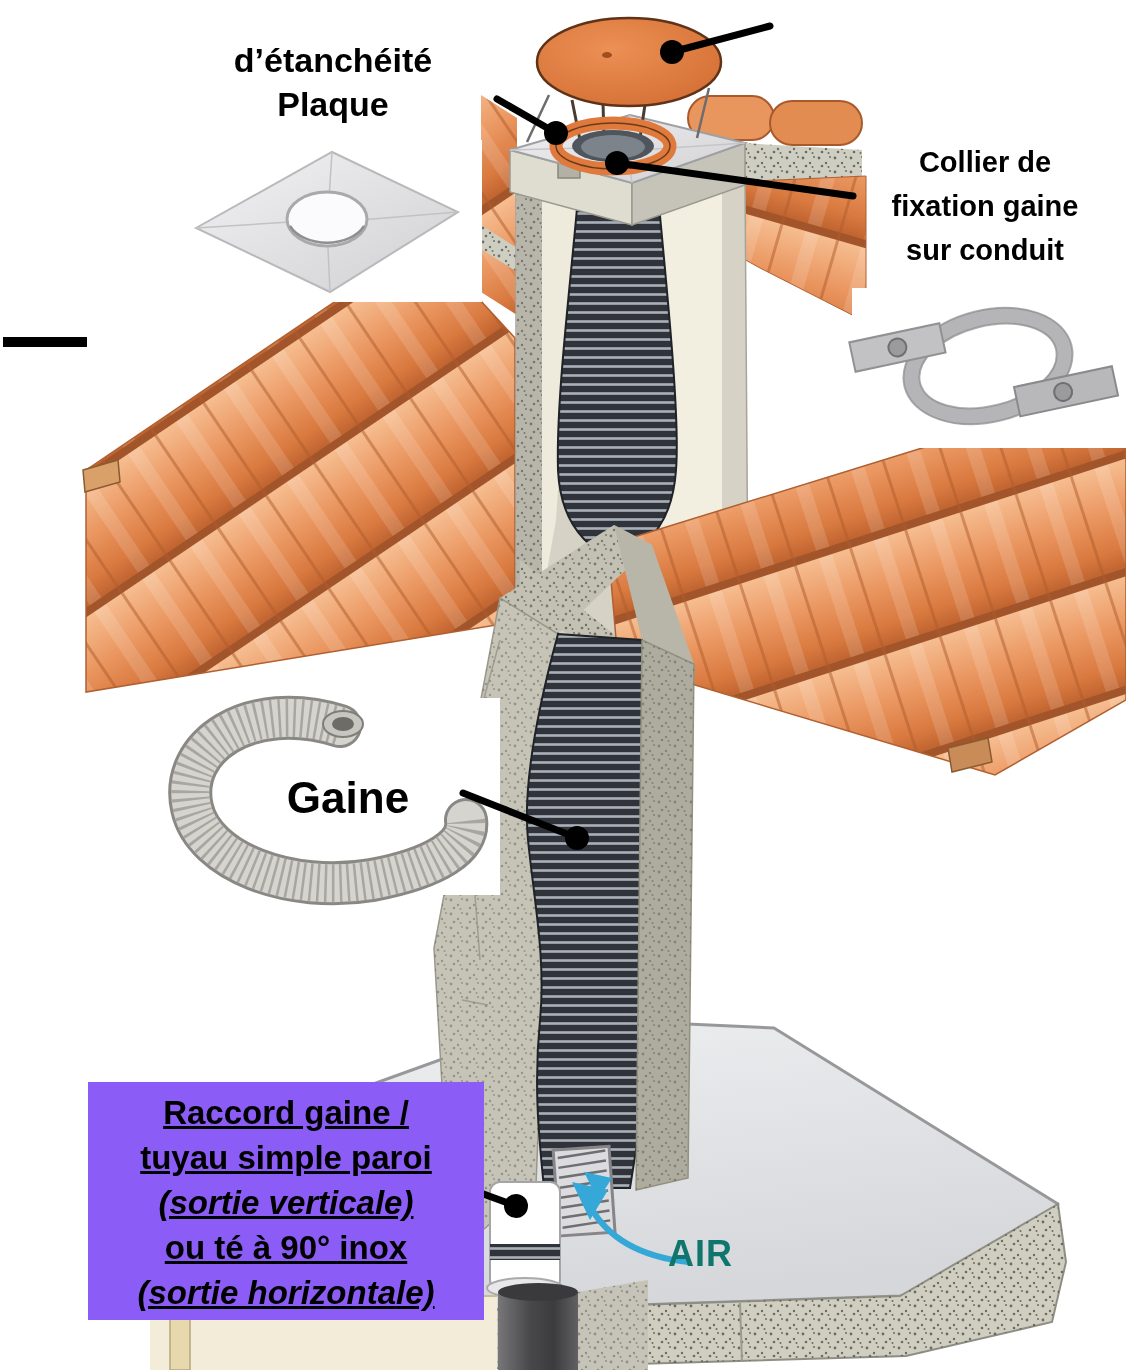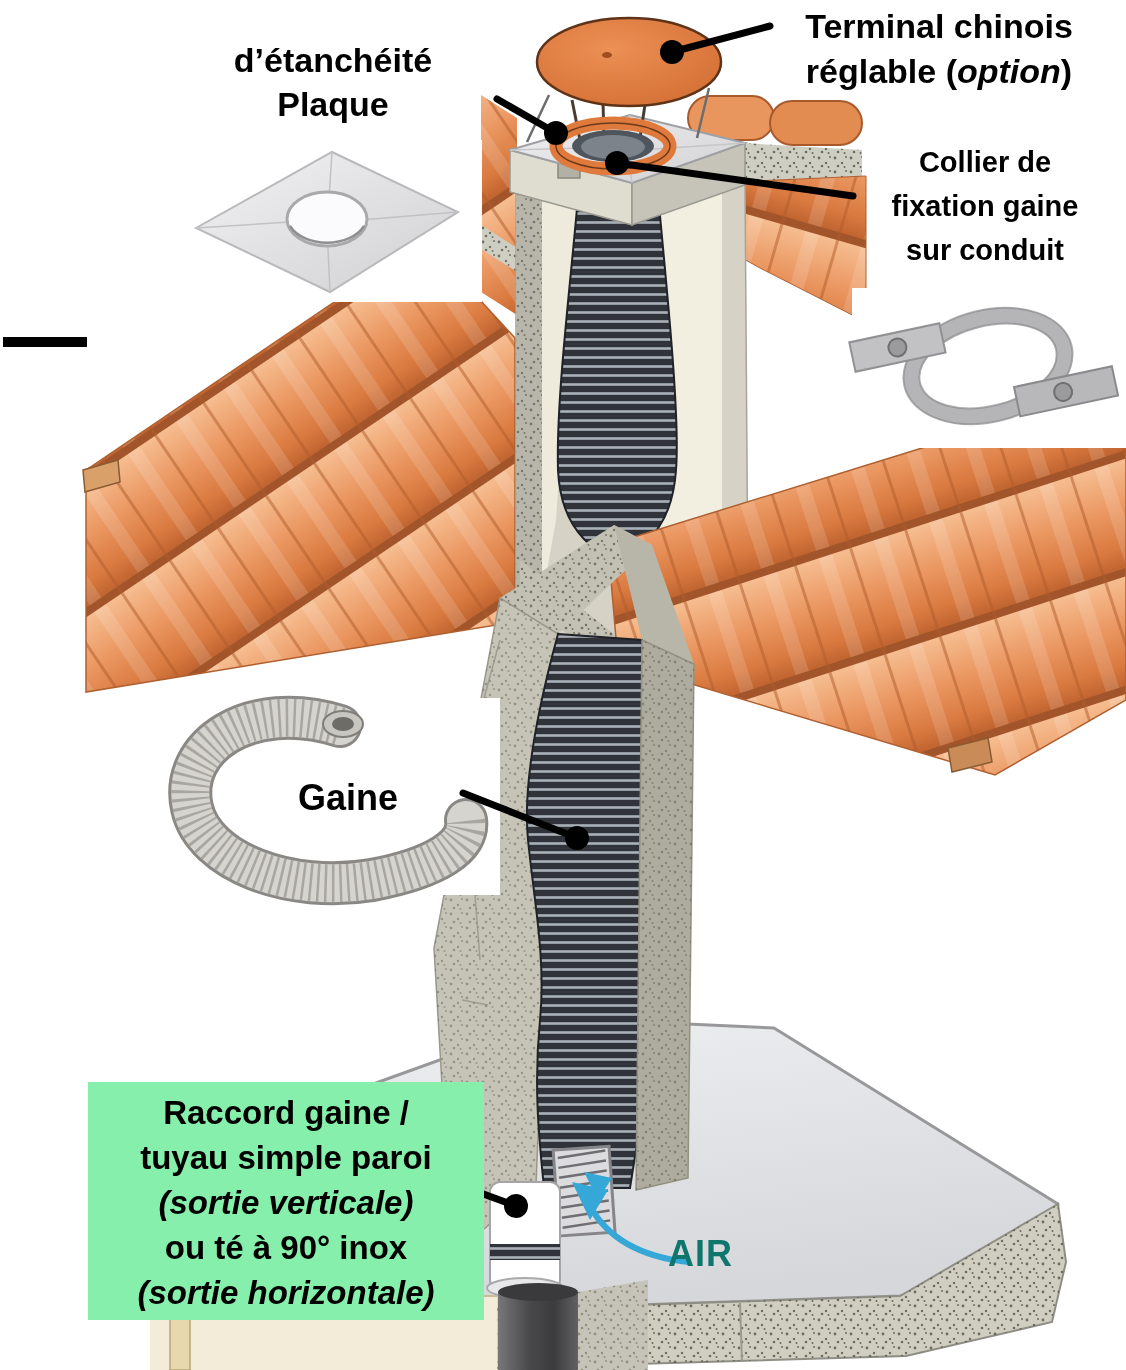--- a/index.html
+++ b/index.html
@@ -5,23 +5,23 @@
   html,body{margin:0;padding:0;background:#fff;}
   .canvas{position:relative;width:1126px;height:1370px;background:#fff;overflow:hidden;
           font-family:"Liberation Sans",sans-serif;}
   .canvas svg.scene{position:absolute;left:0;top:0;}
   .label{position:absolute;font-weight:bold;color:#000;text-align:center;line-height:44px;
          font-size:29px;letter-spacing:0;}
   .label .it{font-style:italic;}
   .lbl-terminal{left:752px;top:4px;width:374px;font-size:34px;line-height:45px;}
   .lbl-plaque{left:178px;top:38px;width:310px;font-size:34px;}
   .lbl-collier{left:844px;top:140px;width:282px;}
-  .lbl-gaine{left:268px;top:776px;width:160px;font-size:36px;}
-  .lbl-raccord{left:88px;top:1082px;width:396px;height:238px;background:#86efac;
-               font-size:33px;line-height:45px;padding-top:8px;box-sizing:border-box;}
+  .lbl-gaine{left:268px;top:776px;width:160px;font-size:44px;}
+  .lbl-raccord{left:88px;top:1082px;width:396px;height:238px;background:#8b5cf6;
+               font-size:33px;line-height:45px;padding-top:8px;box-sizing:border-box;text-decoration:underline;}
   .lbl-air{left:668px;top:1232px;width:120px;font-size:36px;text-align:left;letter-spacing:1px;}
 </style>
 </head>
 <body>
 
 <div class="canvas">
 
 <svg class="scene" width="1126" height="1370" viewBox="0 0 1126 1370">
   <defs>
     <linearGradient id="tg" x1="0" y1="0" x2="0" y2="1">
@@ -235,26 +235,20 @@
     <circle cx="672" cy="52" r="12"></circle>
     <circle cx="556" cy="133" r="12"></circle>
     <circle cx="617" cy="163" r="12"></circle>
     <circle cx="577" cy="838" r="12"></circle>
     <circle cx="516" cy="1206" r="12"></circle>
   </g>
 
   <rect x="3" y="337" width="84" height="10" fill="#000"></rect>
 </svg>
 
-<div class="label lbl-terminal">
-  <div><span>Terminal chinois</span></div>
-  <div>
-    <span>réglable (</span><span class="it">option</span><span>)</span>
-  </div>
-</div>
 
 <div class="label lbl-plaque">
   <div>d’étanchéité</div>
   <div>Plaque</div>
 </div>
 
 <div class="label lbl-collier">
   <div>Collier de</div>
   <div>fixation gaine</div>
   <div>sur conduit</div>

